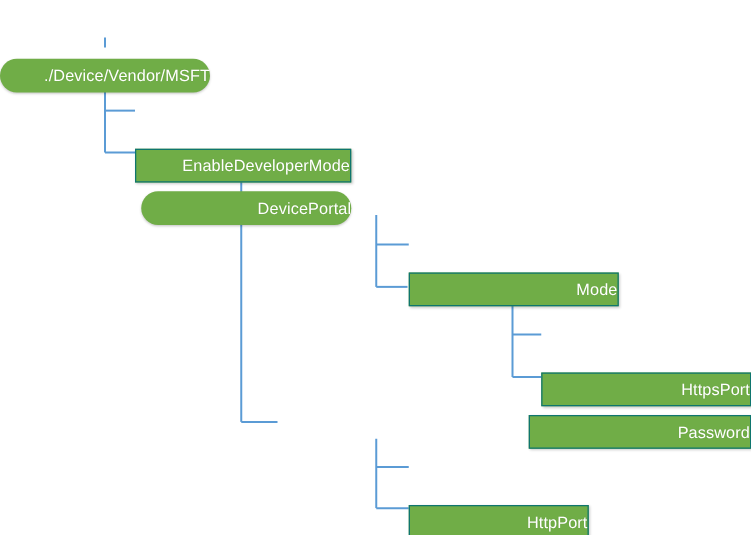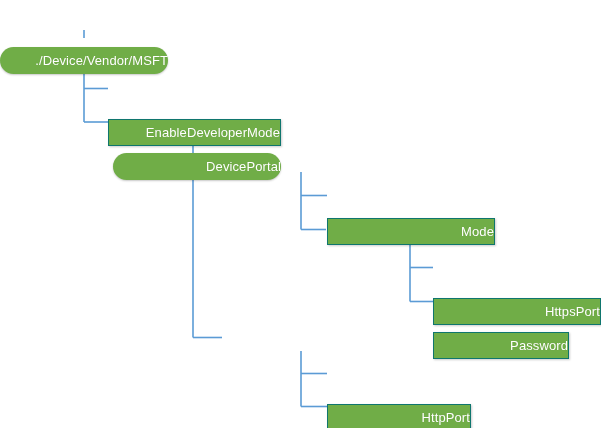--- a/index.html
+++ b/index.html
@@ -110,21 +110,21 @@
 
   <div class="node rect" style="left:327px; top:174px; width:168px; height:27px;">
     <span class="node-label">Mode</span>
   </div>
 
 
   <div class="node rect" style="left:433px; top:254px; width:168px; height:27px;">
     <span class="node-label">HttpsPort</span>
   </div>
 
-  <div class="node rect" style="left:433px; top:288px; width:136px; height:27px;">
+  <div class="node rect" style="left:423px; top:288px; width:178px; height:27px;">
     <span class="node-label">Password</span>
   </div>
 
 
   <div class="node rect" style="left:327px; top:360px; width:144px; height:27px;">
     <span class="node-label">HttpPort</span>
   </div>
 
 
 </div>

